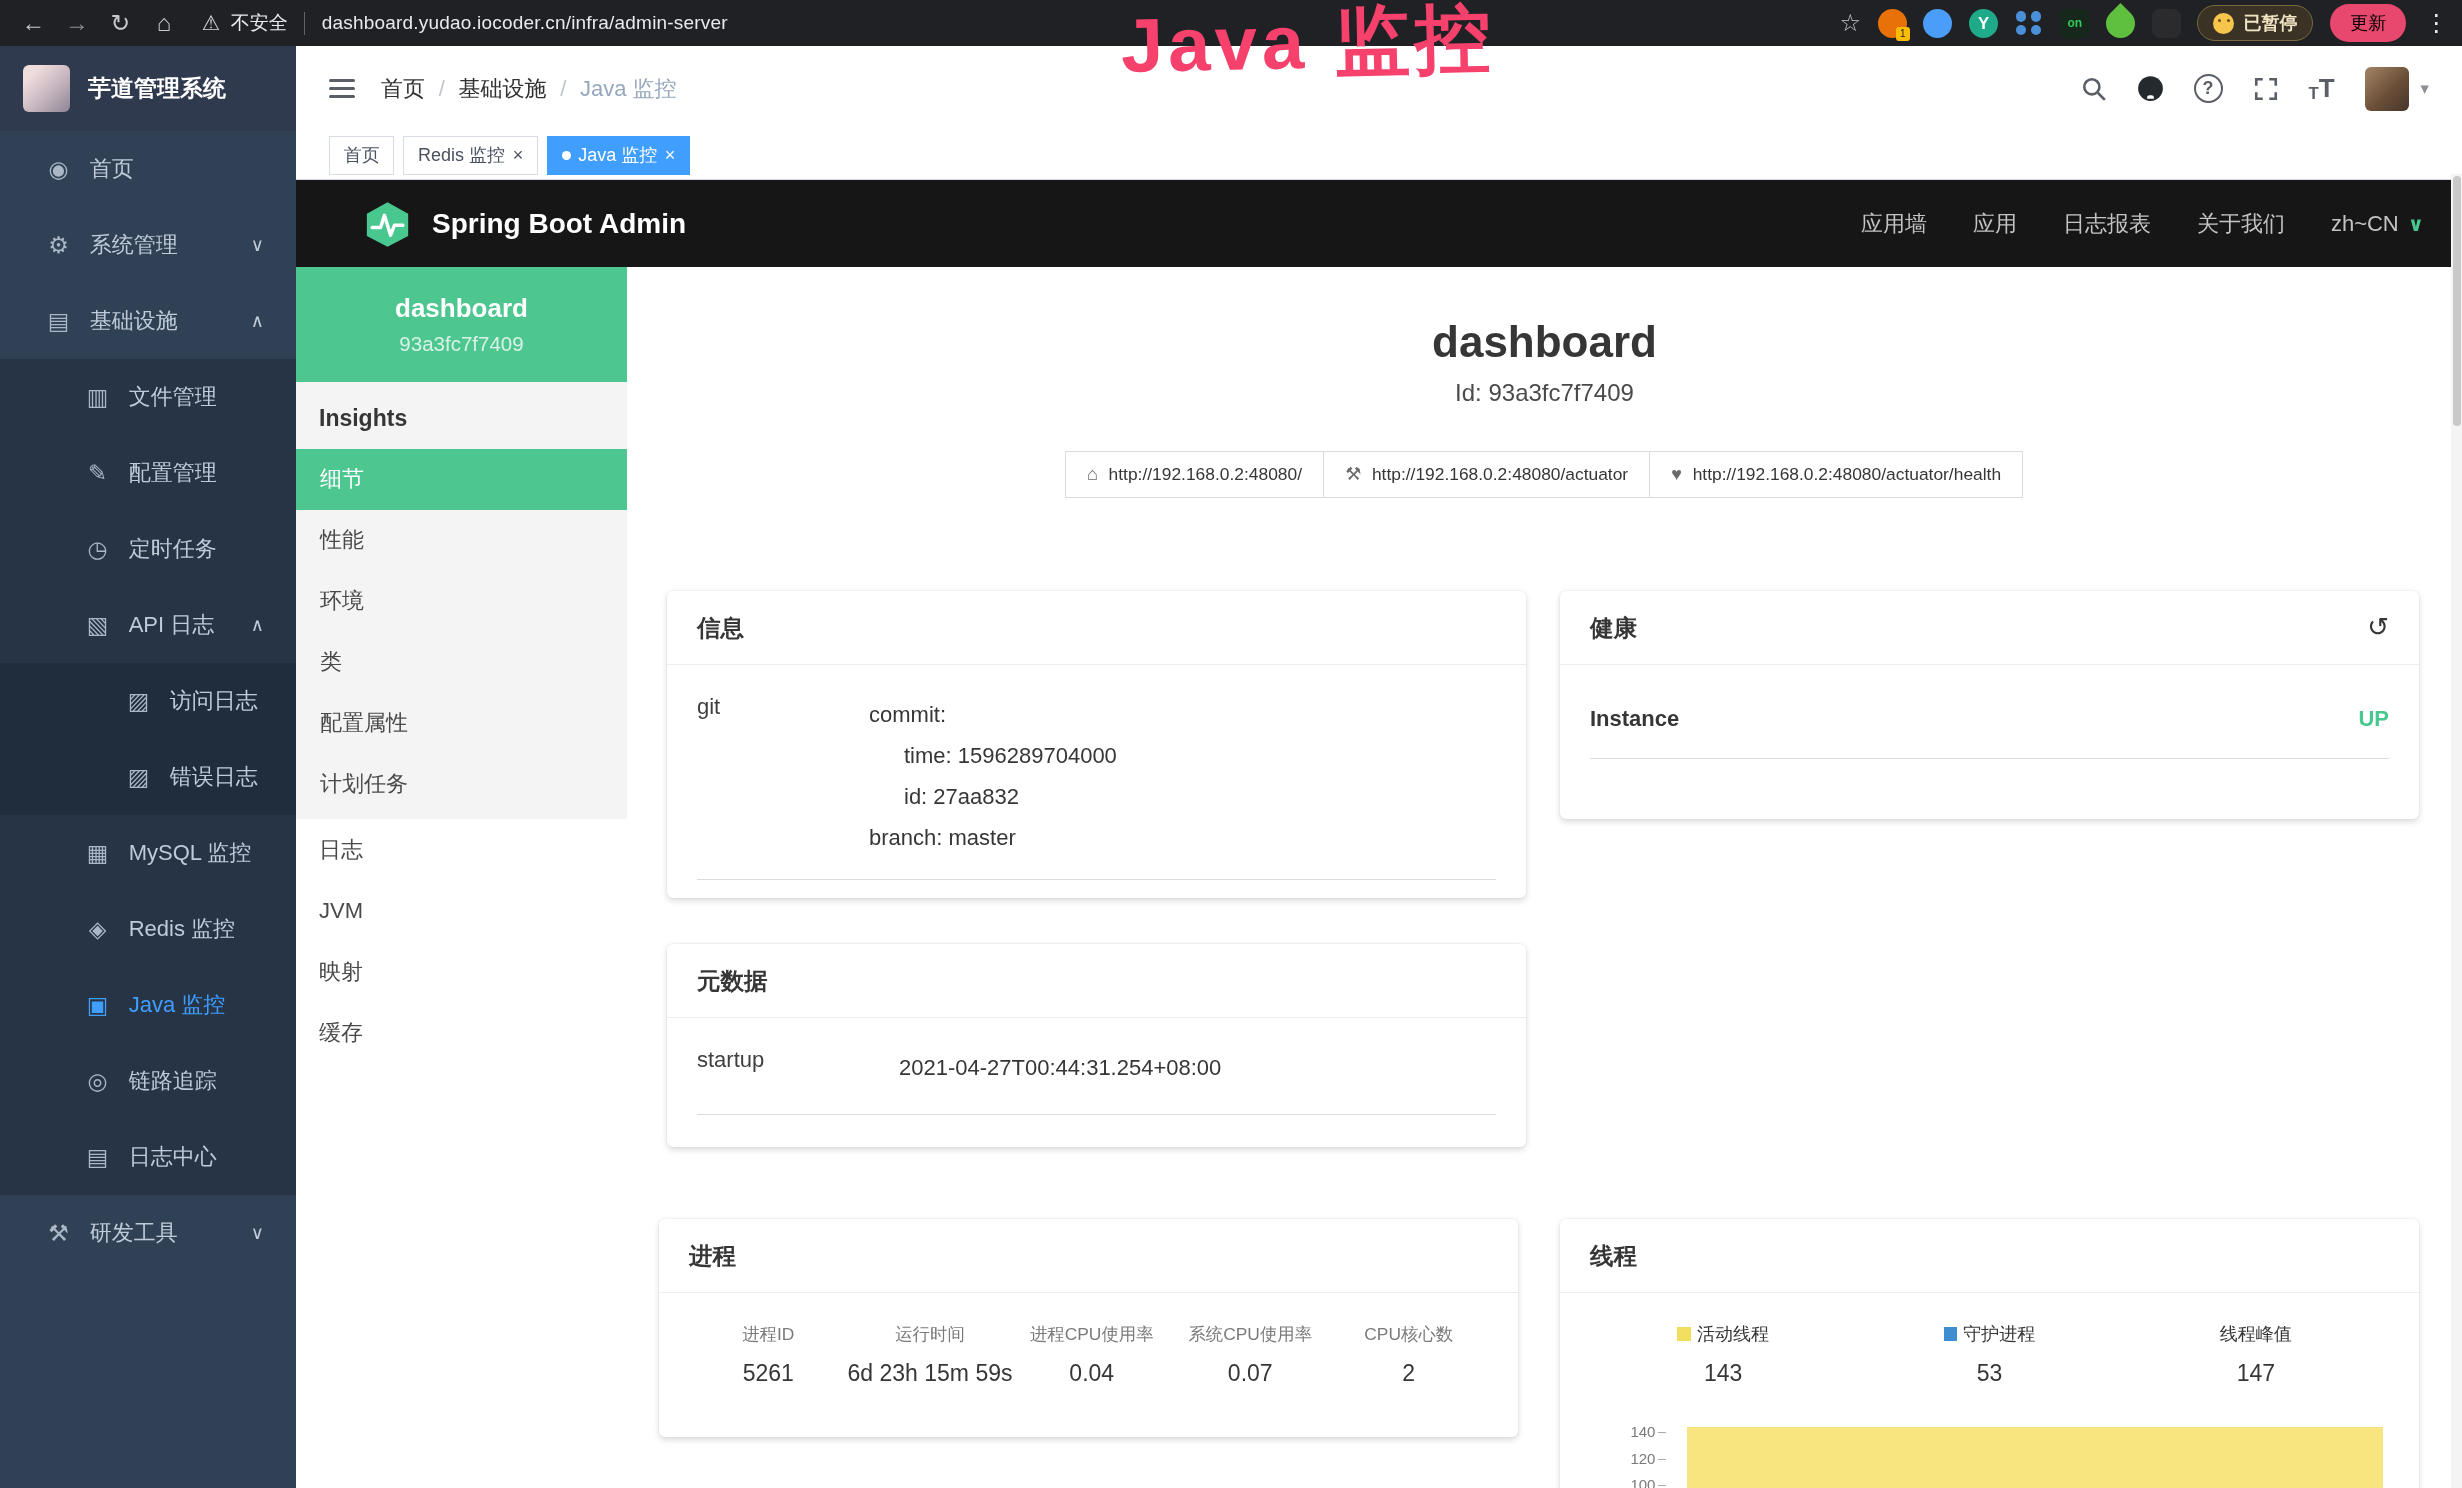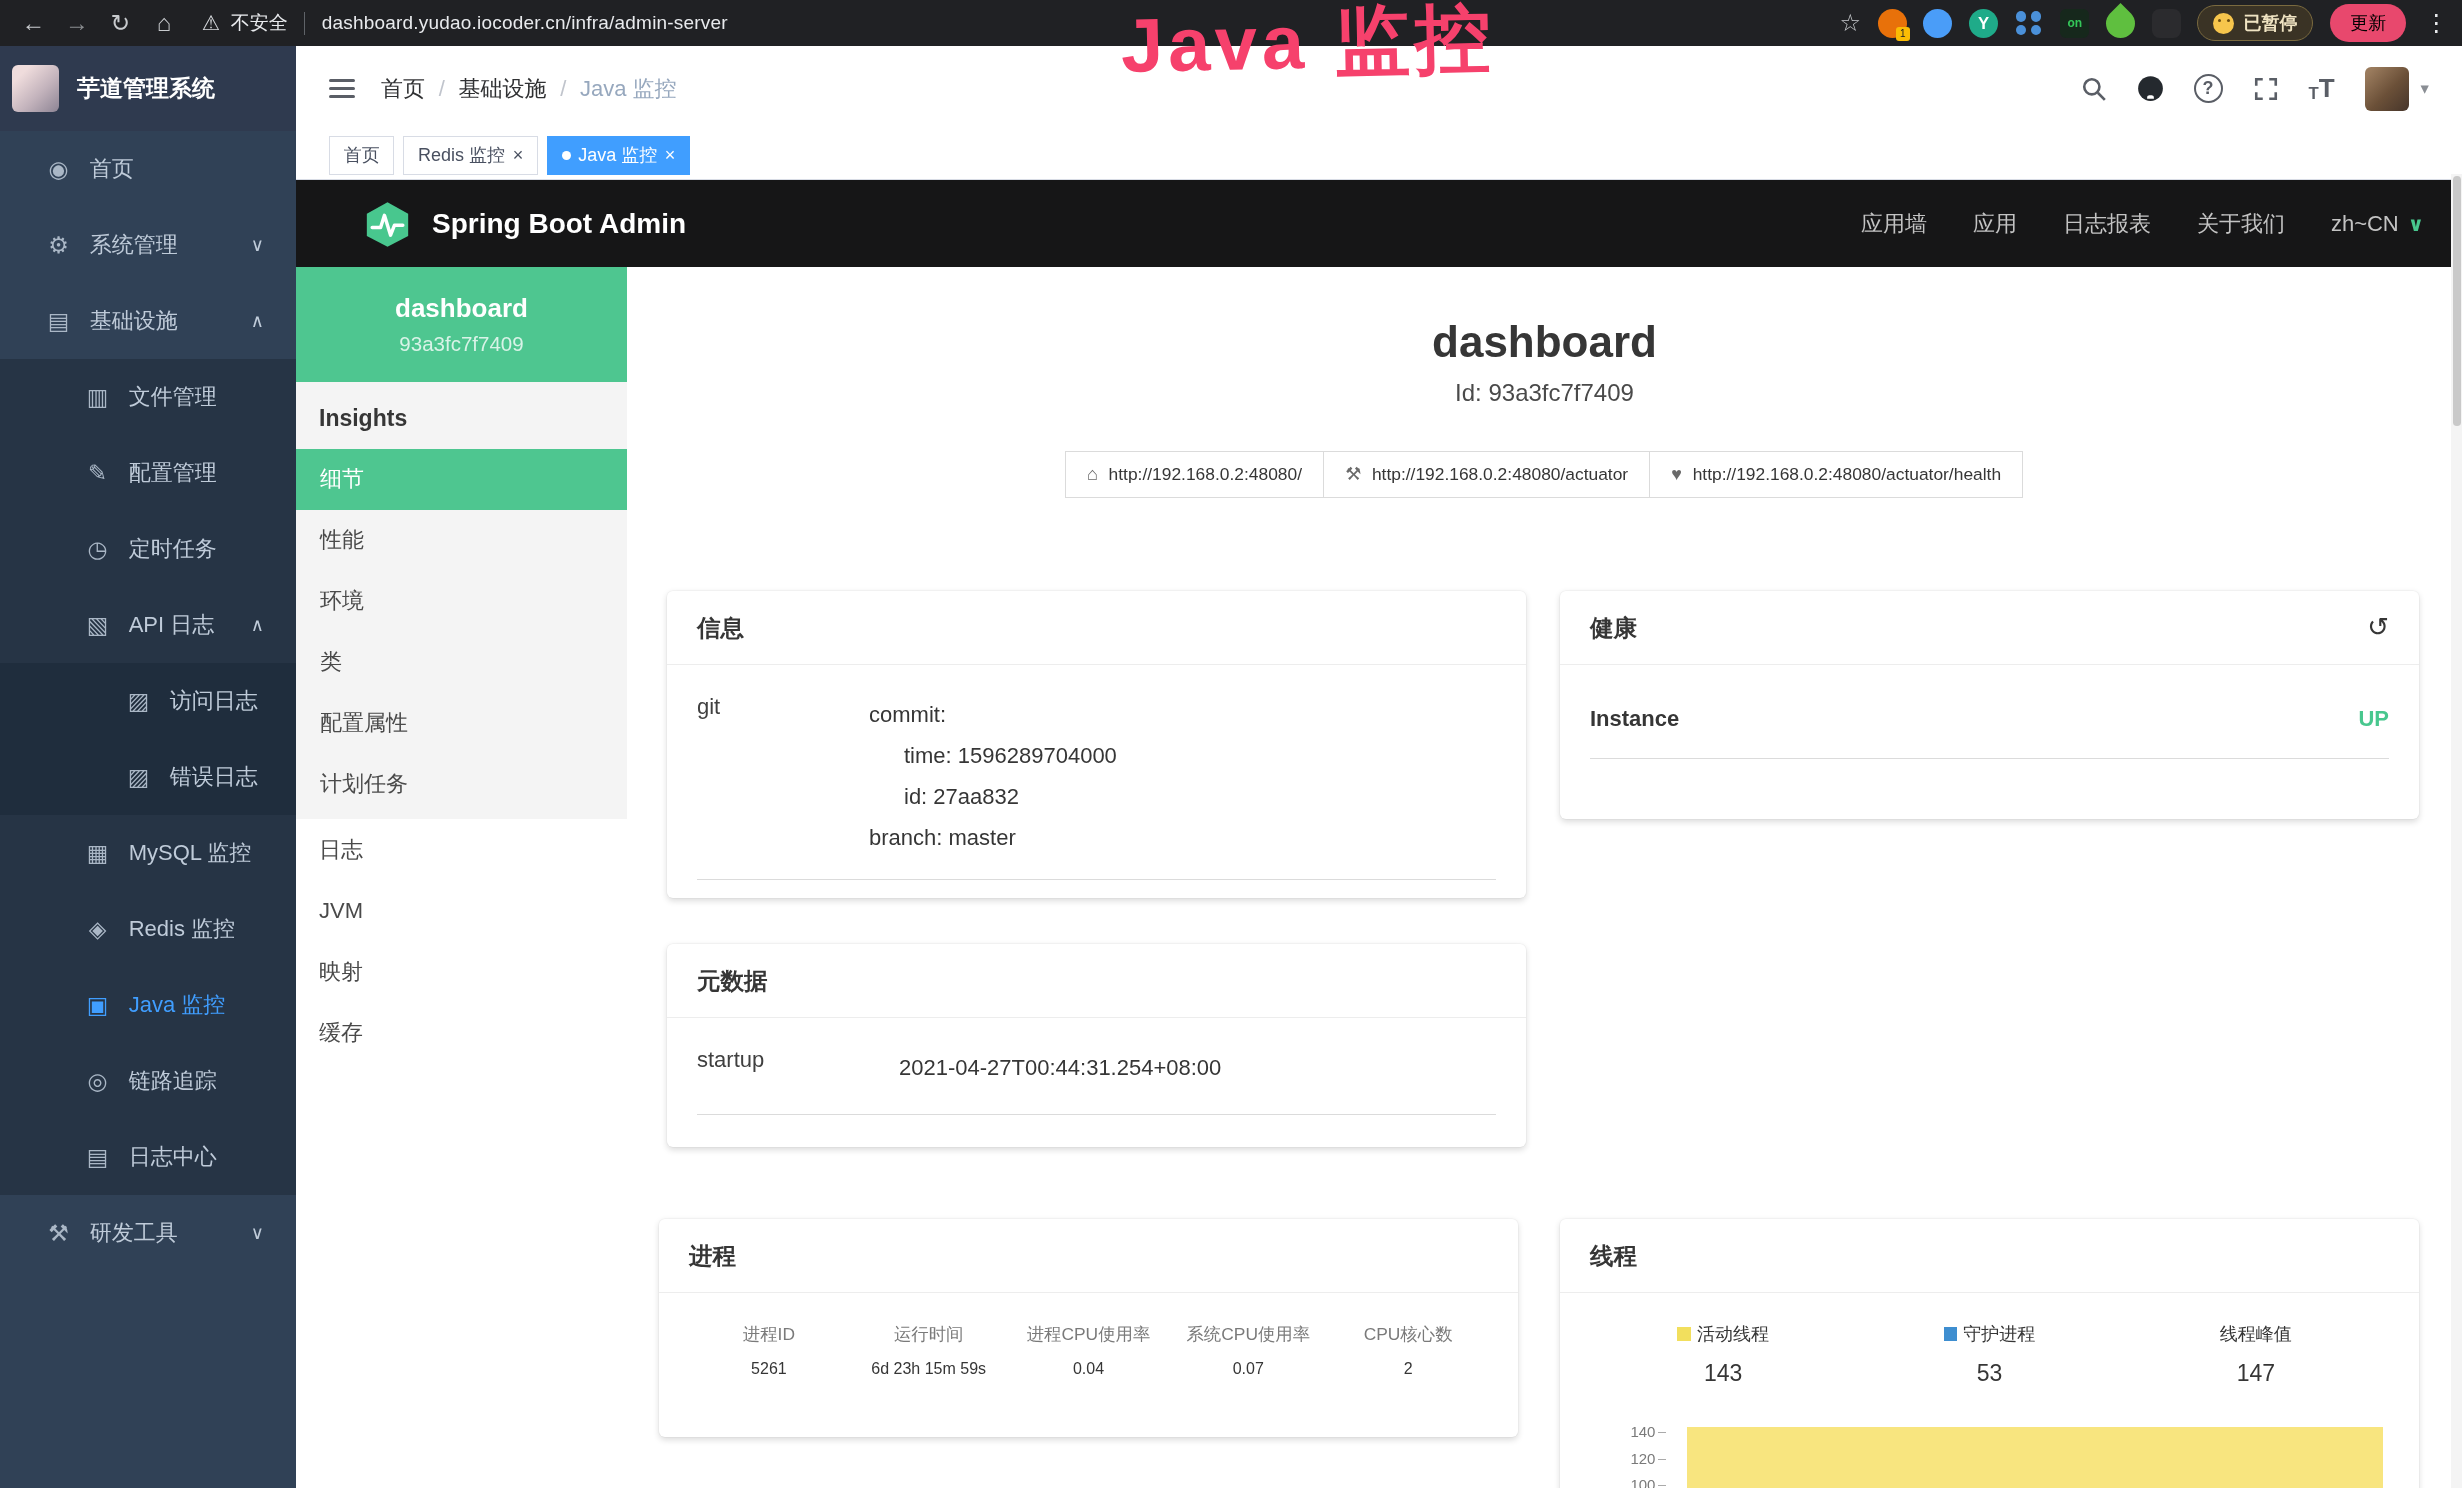--- a/index.html
+++ b/index.html
@@ -32,21 +32,21 @@
   .paused-pill{display:flex;align-items:center;gap:9px;background:#3a3325;border:0.8px solid #7a6a3f;
     border-radius:20px;padding:4.6px 15px;font-size:18px;color:#efe3c2;flex:none;font-weight:bold;}
   .face{width:21px;height:21px;border-radius:50%;background:#f6c54c;position:relative;flex:none;}
   .face::after{content:"";position:absolute;left:4.6px;top:6.8px;width:3px;height:3px;border-radius:50%;
     background:#6b4c0e;box-shadow:9px 0 0 #6b4c0e;}
   .update-pill{background:#e8486d;color:#000000;border-radius:20px;padding:6.8px 20px;font-size:18px;flex:none;}
   .kebab{font-size:24px;color:#e8eaed;margin-left:1.5px;}
 
   
   .admin-sidebar{position:absolute;top:46px;left:0;width:296px;bottom:0;background:#304156;overflow:hidden;}
-  .logo-row{height:85px;display:flex;align-items:center;gap:18px;padding:0 12px;background:#2f3a4f;}
+  .logo-row{height:85px;display:flex;align-items:center;gap:18px;padding:0 23px;background:#2f3a4f;}
   .logo-img{width:47px;height:47px;border-radius:6px;flex:none;
     background:linear-gradient(135deg,#efdcdc 20%,#c3b3bc 60%,#8d8494);}
   .logo-title{color:#fff;font-size:23px;font-weight:bold;white-space:nowrap;}
   .menu-item{height:76px;display:flex;align-items:center;gap:16.7px;color:#bfcbd9;font-size:22px;
     padding:0 32px 0 44px;cursor:pointer;white-space:nowrap;}
   .menu-item .mi{font-size:23px;width:29px;text-align:center;flex:none;color:#aab7c6;}
   .menu-item .chev{margin-left:auto;font-size:18px;color:#bfcbd9;}
   .menu-item.lvl1{padding-left:83px;background:#263445;}
   .menu-item.lvl2{padding-left:124px;background:#1f2d3d;}
   .menu-item.active, .menu-item.active .mi{color:#409eff;}
@@ -125,21 +125,21 @@
   .kv.meta{padding-bottom:26px;}
 
   .health-row{display:flex;justify-content:space-between;align-items:center;
     border-bottom:0.8px solid #dbdbdb;padding:12px 0 26px;}
   .health-key{font-weight:bold;font-size:22px;color:#363636;}
   .health-up{color:#48c78e;font-weight:bold;font-size:22px;}
 
   .stats{display:flex;}
   .stat{flex:1;text-align:center;}
   .stat .sl{font-size:17.4px;color:#7a7a7a;white-space:nowrap;}
-  .stat .sv{margin-top:13.7px;font-size:16px;color:#363636;white-space:nowrap;}
+  .stat .sv{margin-top:13.7px;font-size:23px;color:#363636;white-space:nowrap;}
 
   .legend{display:flex;}
   .leg{flex:1;text-align:center;}
   .leg .ll{font-size:18px;color:#363636;display:flex;justify-content:center;align-items:center;gap:6px;}
   .sq{width:13.7px;height:13.7px;display:inline-block;flex:none;}
   .sq.yellow{background:#f2df5d;}
   .sq.blue{background:#3e8ed0;}
   .leg .lv{margin-top:13.7px;font-size:23px;color:#363636;}
   .chart{position:relative;margin-top:30px;height:319px;}
   .tick{position:absolute;width:76px;text-align:right;font-size:15px;color:#7a7a7a;}

